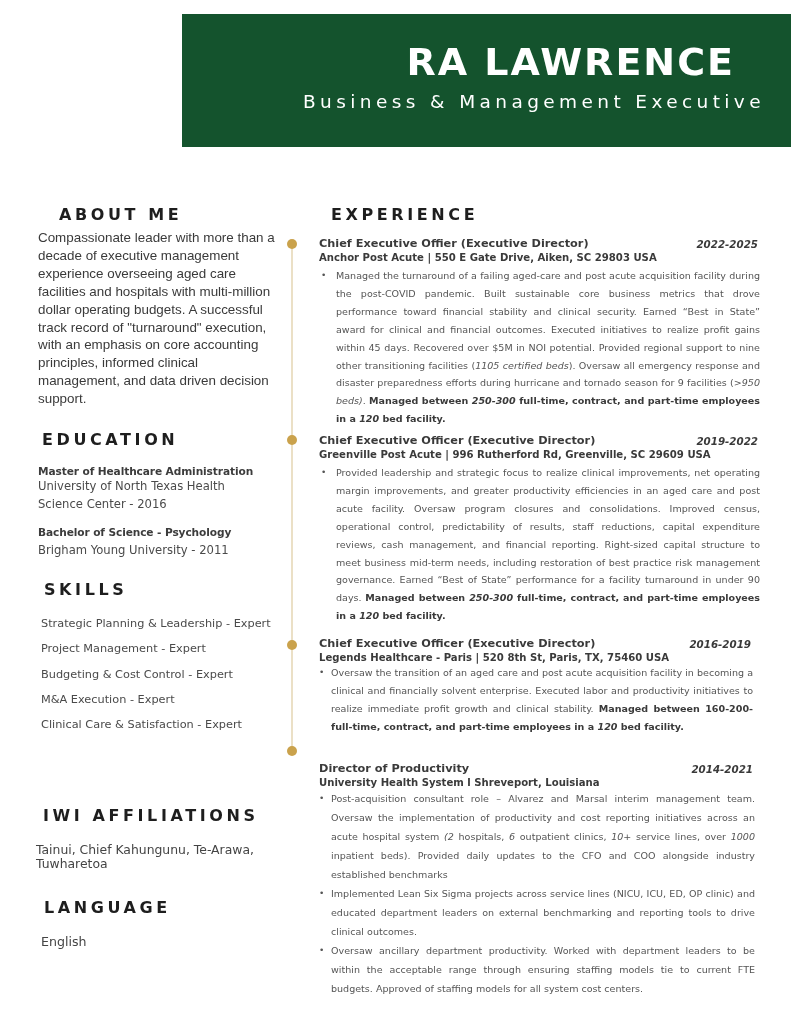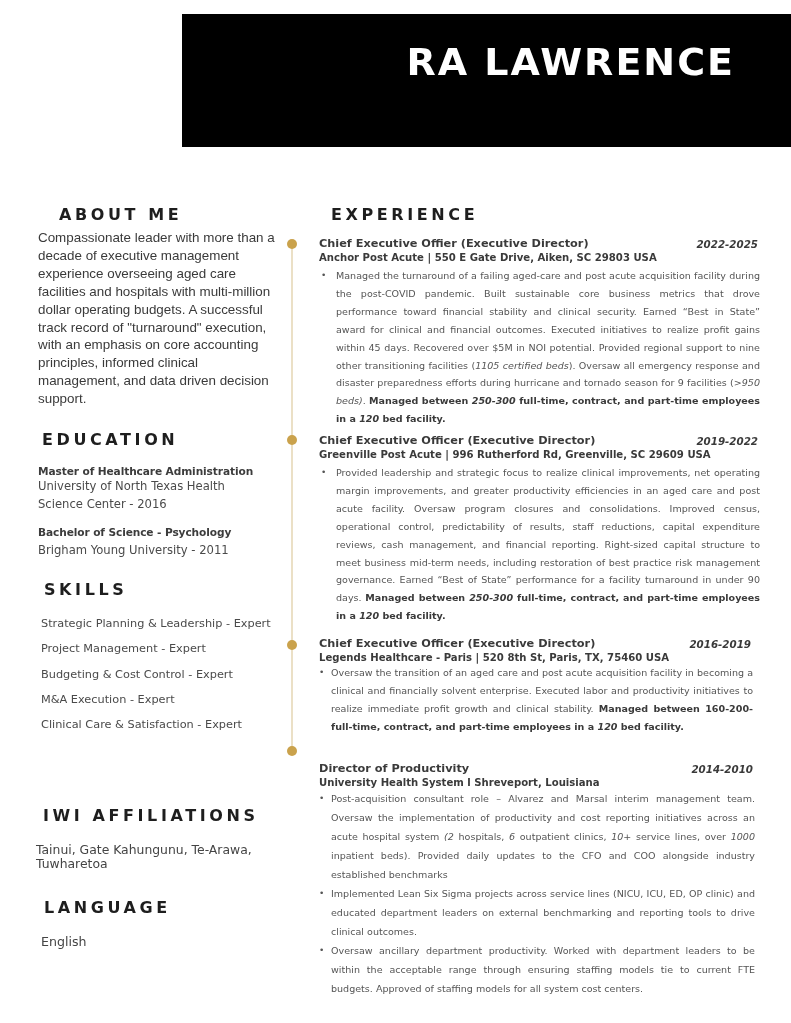--- a/index.html
+++ b/index.html
@@ -1,21 +1,21 @@
 <!DOCTYPE html>
 <html><head>
 <meta charset="utf-8">
 <style>
   * { box-sizing: border-box; margin: 0; padding: 0; }
   html, body { width: 791px; height: 1023px; background: #ffffff; overflow: hidden; }
   body { position: relative; font-family: "DejaVu Sans", sans-serif; color: #3b3b3b; }
 
   .banner {
     position: absolute; left: 182px; top: 14px; width: 609px; height: 133px;
-    background: #000000;
+    background: #14532d;
   }
   .banner .name {
     position: absolute; right: 56px; top: 26px;
     font-family: "DejaVu Sans", sans-serif; font-weight: bold;
     font-size: 38px; letter-spacing: 2px; color: #ffffff;
   }
   .banner .subtitle {
     position: absolute; right: 26px; top: 77px;
     font-family: "DejaVu Sans", sans-serif; font-weight: normal;
     font-size: 18.5px; letter-spacing: 4.4px; color: #ffffff;
@@ -93,20 +93,21 @@
   .bullets li b { color: #3a3a3a; }
   .bullets.tight li { padding-left: 12px; }
   .bullets.tight li::before { left: 0; }
   .bullets.r4 li { line-height: 19px; }
 </style>
 </head>
 <body>
 
 <div class="banner">
   <div class="name">RA LAWRENCE</div>
+  <div class="subtitle">Business &amp; Management Executive</div>
 </div>
 
 <div class="sec-title" style="left:44px; top:205px;margin-left:15px;">ABOUT ME</div>
 <div class="about">Compassionate leader with more than a decade of executive management experience overseeing aged care facilities and hospitals with multi-million dollar operating budgets. A successful track record of "turnaround" execution, with an emphasis on core accounting principles, informed clinical management, and data driven decision support.</div>
 
 <div class="sec-title" style="left:42px; top:430px;">EDUCATION</div>
 <div class="edu-deg" style="top:465px;">Master of Healthcare Administration</div>
 <div class="edu-school" style="top:477px;">University of North Texas Health Science Center - 2016</div>
 <div class="edu-deg" style="top:526px;">Bachelor of Science - Psychology</div>
 <div class="edu-school" style="top:541px;">Brigham Young University - 2011</div>
@@ -114,21 +115,21 @@
 <div class="sec-title" style="left:44px; top:580px;">SKILLS</div>
 <ul class="skills">
   <li>Strategic Planning &amp; Leadership - Expert</li>
   <li>Project Management - Expert</li>
   <li>Budgeting &amp; Cost Control - Expert</li>
   <li>M&amp;A Execution - Expert</li>
   <li>Clinical Care &amp; Satisfaction - Expert</li>
 </ul>
 
 <div class="sec-title" style="left:43px; top:806px;">IWI AFFILIATIONS</div>
-<div class="iwi">Tainui, Gate Kahungunu, Te-Arawa, Tuwharetoa</div>
+<div class="iwi">Tainui, Chief Kahungunu, Te-Arawa, Tuwharetoa</div>
 
 <div class="sec-title" style="left:44px; top:898px;">LANGUAGE</div>
 <ul class="lang">
   <li>English</li>
 </ul>
 
 <div class="sec-title" style="left:331px; top:205px;">EXPERIENCE</div>
 
 <div class="timeline-line"></div>
 <div class="dot" style="top:239px;"></div>
@@ -165,21 +166,21 @@
   </div>
   <div class="job-org">Legends Healthcare - Paris | 520 8th St, Paris, TX, 75460 USA</div>
   <ul class="bullets tight" style="margin-top:0;">
     <li><span>Oversaw the transition of an aged care and post acute acquisition facility in becoming a clinical and financially solvent enterprise. Executed labor and productivity initiatives to realize immediate profit growth and clinical stability. </span><b><span>Managed between 160-200- full-time, contract, and part-time employees in a </span><i>120</i><span> bed facility.</span></b></li>
   </ul>
 </div>
 
 <div class="job" style="top:762px; width:436px;">
   <div class="job-head">
     <div class="job-title">Director of Productivity</div>
-    <div class="job-dates">2014-2010</div>
+    <div class="job-dates">2014-2021</div>
   </div>
   <div class="job-org">University Health System l Shreveport, Louisiana</div>
   <ul class="bullets tight r4" style="margin-top:0;">
     <li><span>Post-acquisition consultant role – Alvarez and Marsal interim management team. Oversaw the implementation of productivity and cost reporting initiatives across an acute hospital system </span><i>(2</i><span> hospitals, </span><i>6</i><span> outpatient clinics, </span><i>10+</i><span> service lines, over </span><i>1000</i><span> inpatient beds). Provided daily updates to the CFO and COO alongside industry established benchmarks</span></li>
     <li><span>Implemented Lean Six Sigma projects across service lines (NICU, ICU, ED, OP clinic) and educated department leaders on external benchmarking and reporting tools to drive clinical outcomes.</span></li>
     <li><span>Oversaw ancillary department productivity. Worked with department leaders to be within the acceptable range through ensuring staffing models tie to current FTE budgets. Approved of staffing models for all system cost centers.</span></li>
   </ul>
 </div>
 
 </body></html>

